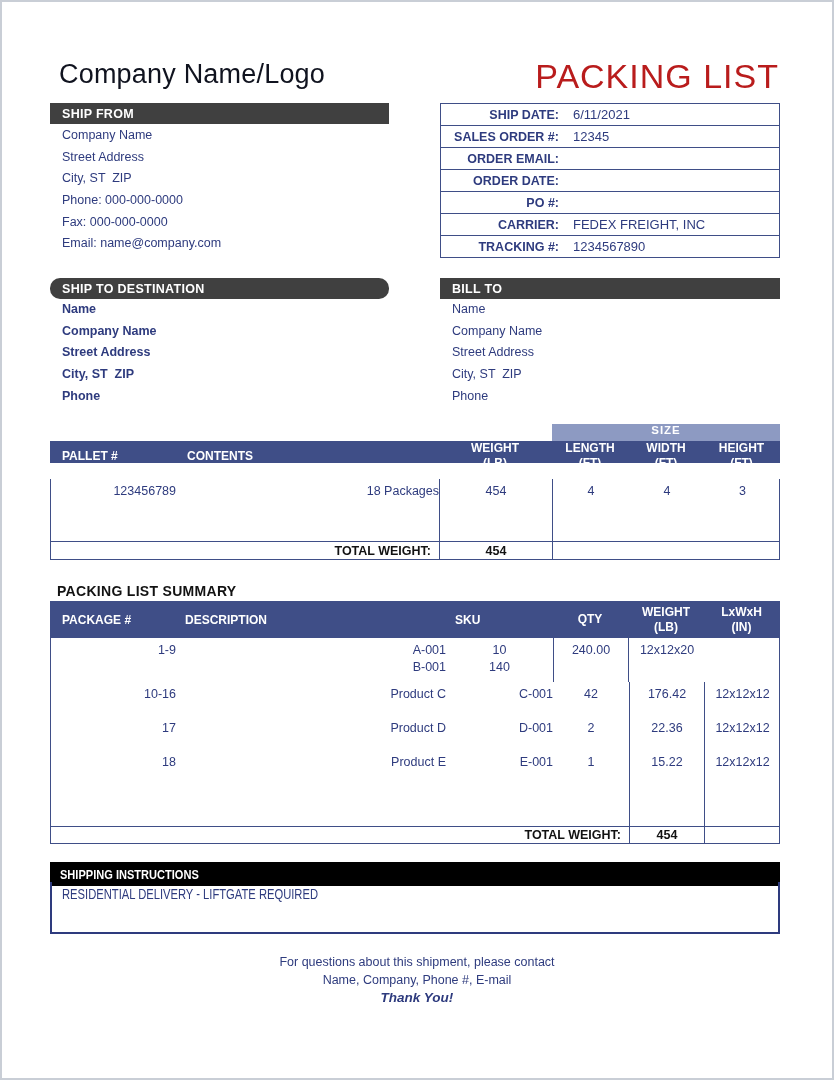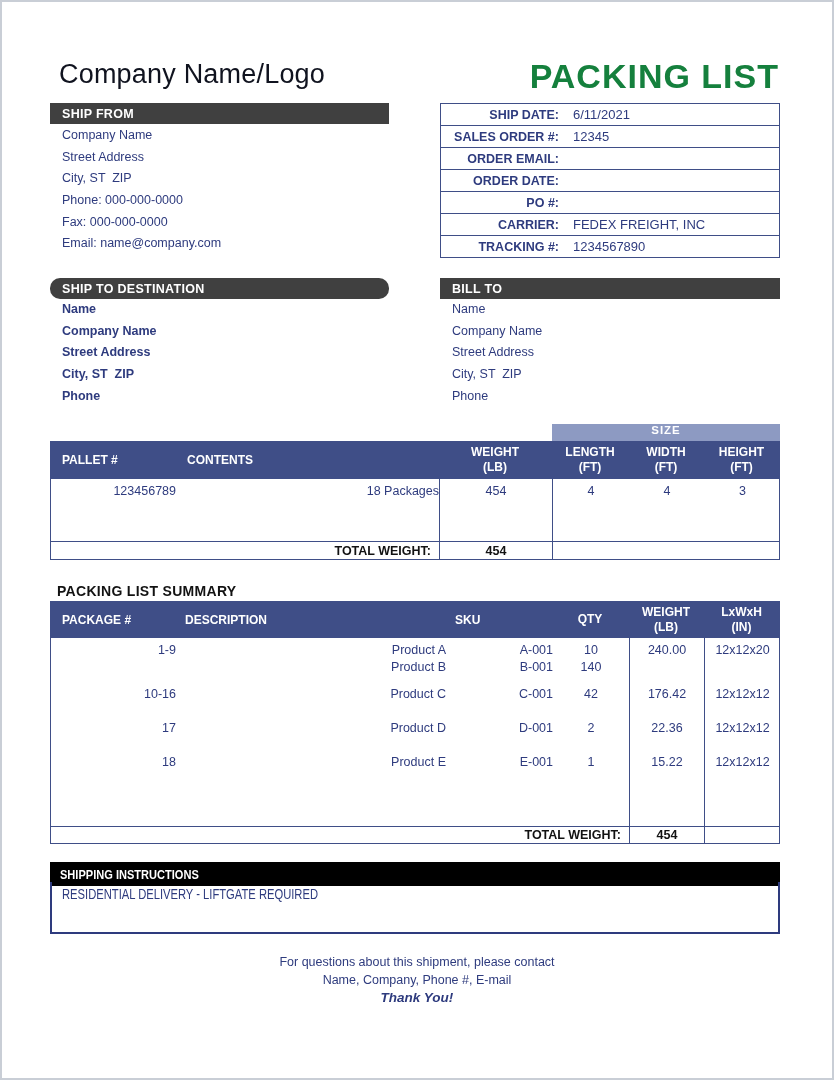--- a/index.html
+++ b/index.html
@@ -12,21 +12,21 @@
     color:#2e3b7e;
     overflow:hidden;
   }
   .abs{position:absolute;}
   .navy-bar{
     background:#404040;color:#ffffff;font-weight:bold;
     font-size:12.5px;letter-spacing:.3px;
     display:flex;align-items:center;padding-left:12px;box-sizing:border-box;
   }
   .company-name{font-size:27px;color:#10131f;letter-spacing:.2px;}
-  .doc-title{font-size:34px;font-weight:bold;color:#15803d;letter-spacing:1px;text-align:right;}
+  .doc-title{font-size:34px;font-weight:normal;color:#b91c1c;letter-spacing:1px;text-align:right;}
   .addr-lines div{height:21.7px;font-size:12.5px;white-space:pre-wrap;}
   .bold-lines div{font-weight:bold;}
   
   .order-table{border:1px solid #3f4e87;box-sizing:border-box;background:#fff;}
   .order-row{display:grid;grid-template-columns:122px 1fr;border-bottom:1px solid #3f4e87;height:21px;align-items:center;}
   .order-row:last-child{border-bottom:none;}
   .order-label{font-weight:bold;text-align:right;font-size:12.5px;padding-right:4px;}
   .order-value{font-size:13px;padding-left:10px;}
   
   .size-bar{background:#8d9ac2;color:#fff;font-weight:bold;font-size:11.5px;
@@ -126,21 +126,21 @@
     <div>Company Name</div>
     <div>Street Address</div>
     <div>City, ST  ZIP</div>
     <div>Phone</div>
   </div>
 
   <div class="abs size-bar" style="left:550px;top:422px;width:228px;height:17px;">
     <span>SIZE</span>
   </div>
 
-  <div class="abs grid6p tbl-head" style="left:48px;top:439px;width:730px;height:38px;">
+  <div class="abs grid6p tbl-head" style="left:48px;top:439px;width:730px;height:22px;">
     <div class="cell c-left">PALLET #</div>
     <div class="cell c-left">CONTENTS</div>
     <div class="cell c-center">WEIGHT
 (LB)</div>
     <div class="cell c-center">LENGTH
 (FT)</div>
     <div class="cell c-center">WIDTH
 (FT)</div>
     <div class="cell c-center">HEIGHT
 (FT)</div>
@@ -172,24 +172,20 @@
     <div class="cell c-center">QTY</div>
     <div class="cell c-center">WEIGHT
 (LB)</div>
     <div class="cell c-center">LxWxH
 (IN)</div>
   </div>
 
   <div class="abs grid6s tbl-body" style="left:48px;top:636px;width:730px;height:44px;">
     <div class="cell val pad-top" style="padding-left:12px;">1-9</div>
     <div class="cell val pad-top stack" style="padding-left:10px;">
-      <div>Product A</div>
-      <div>Product B</div>
-    </div>
-    <div class="cell val pad-top stack" style="padding-left:10px;">
       <div>A-001</div>
       <div>B-001</div>
     </div>
     <div class="cell val pad-top stack c-mid">
       <div>10</div>
       <div>140</div>
     </div>
     <div class="cell val pad-top c-mid v-borders">240.00</div>
     <div class="cell val pad-top c-mid">12x12x20</div>
   </div>

